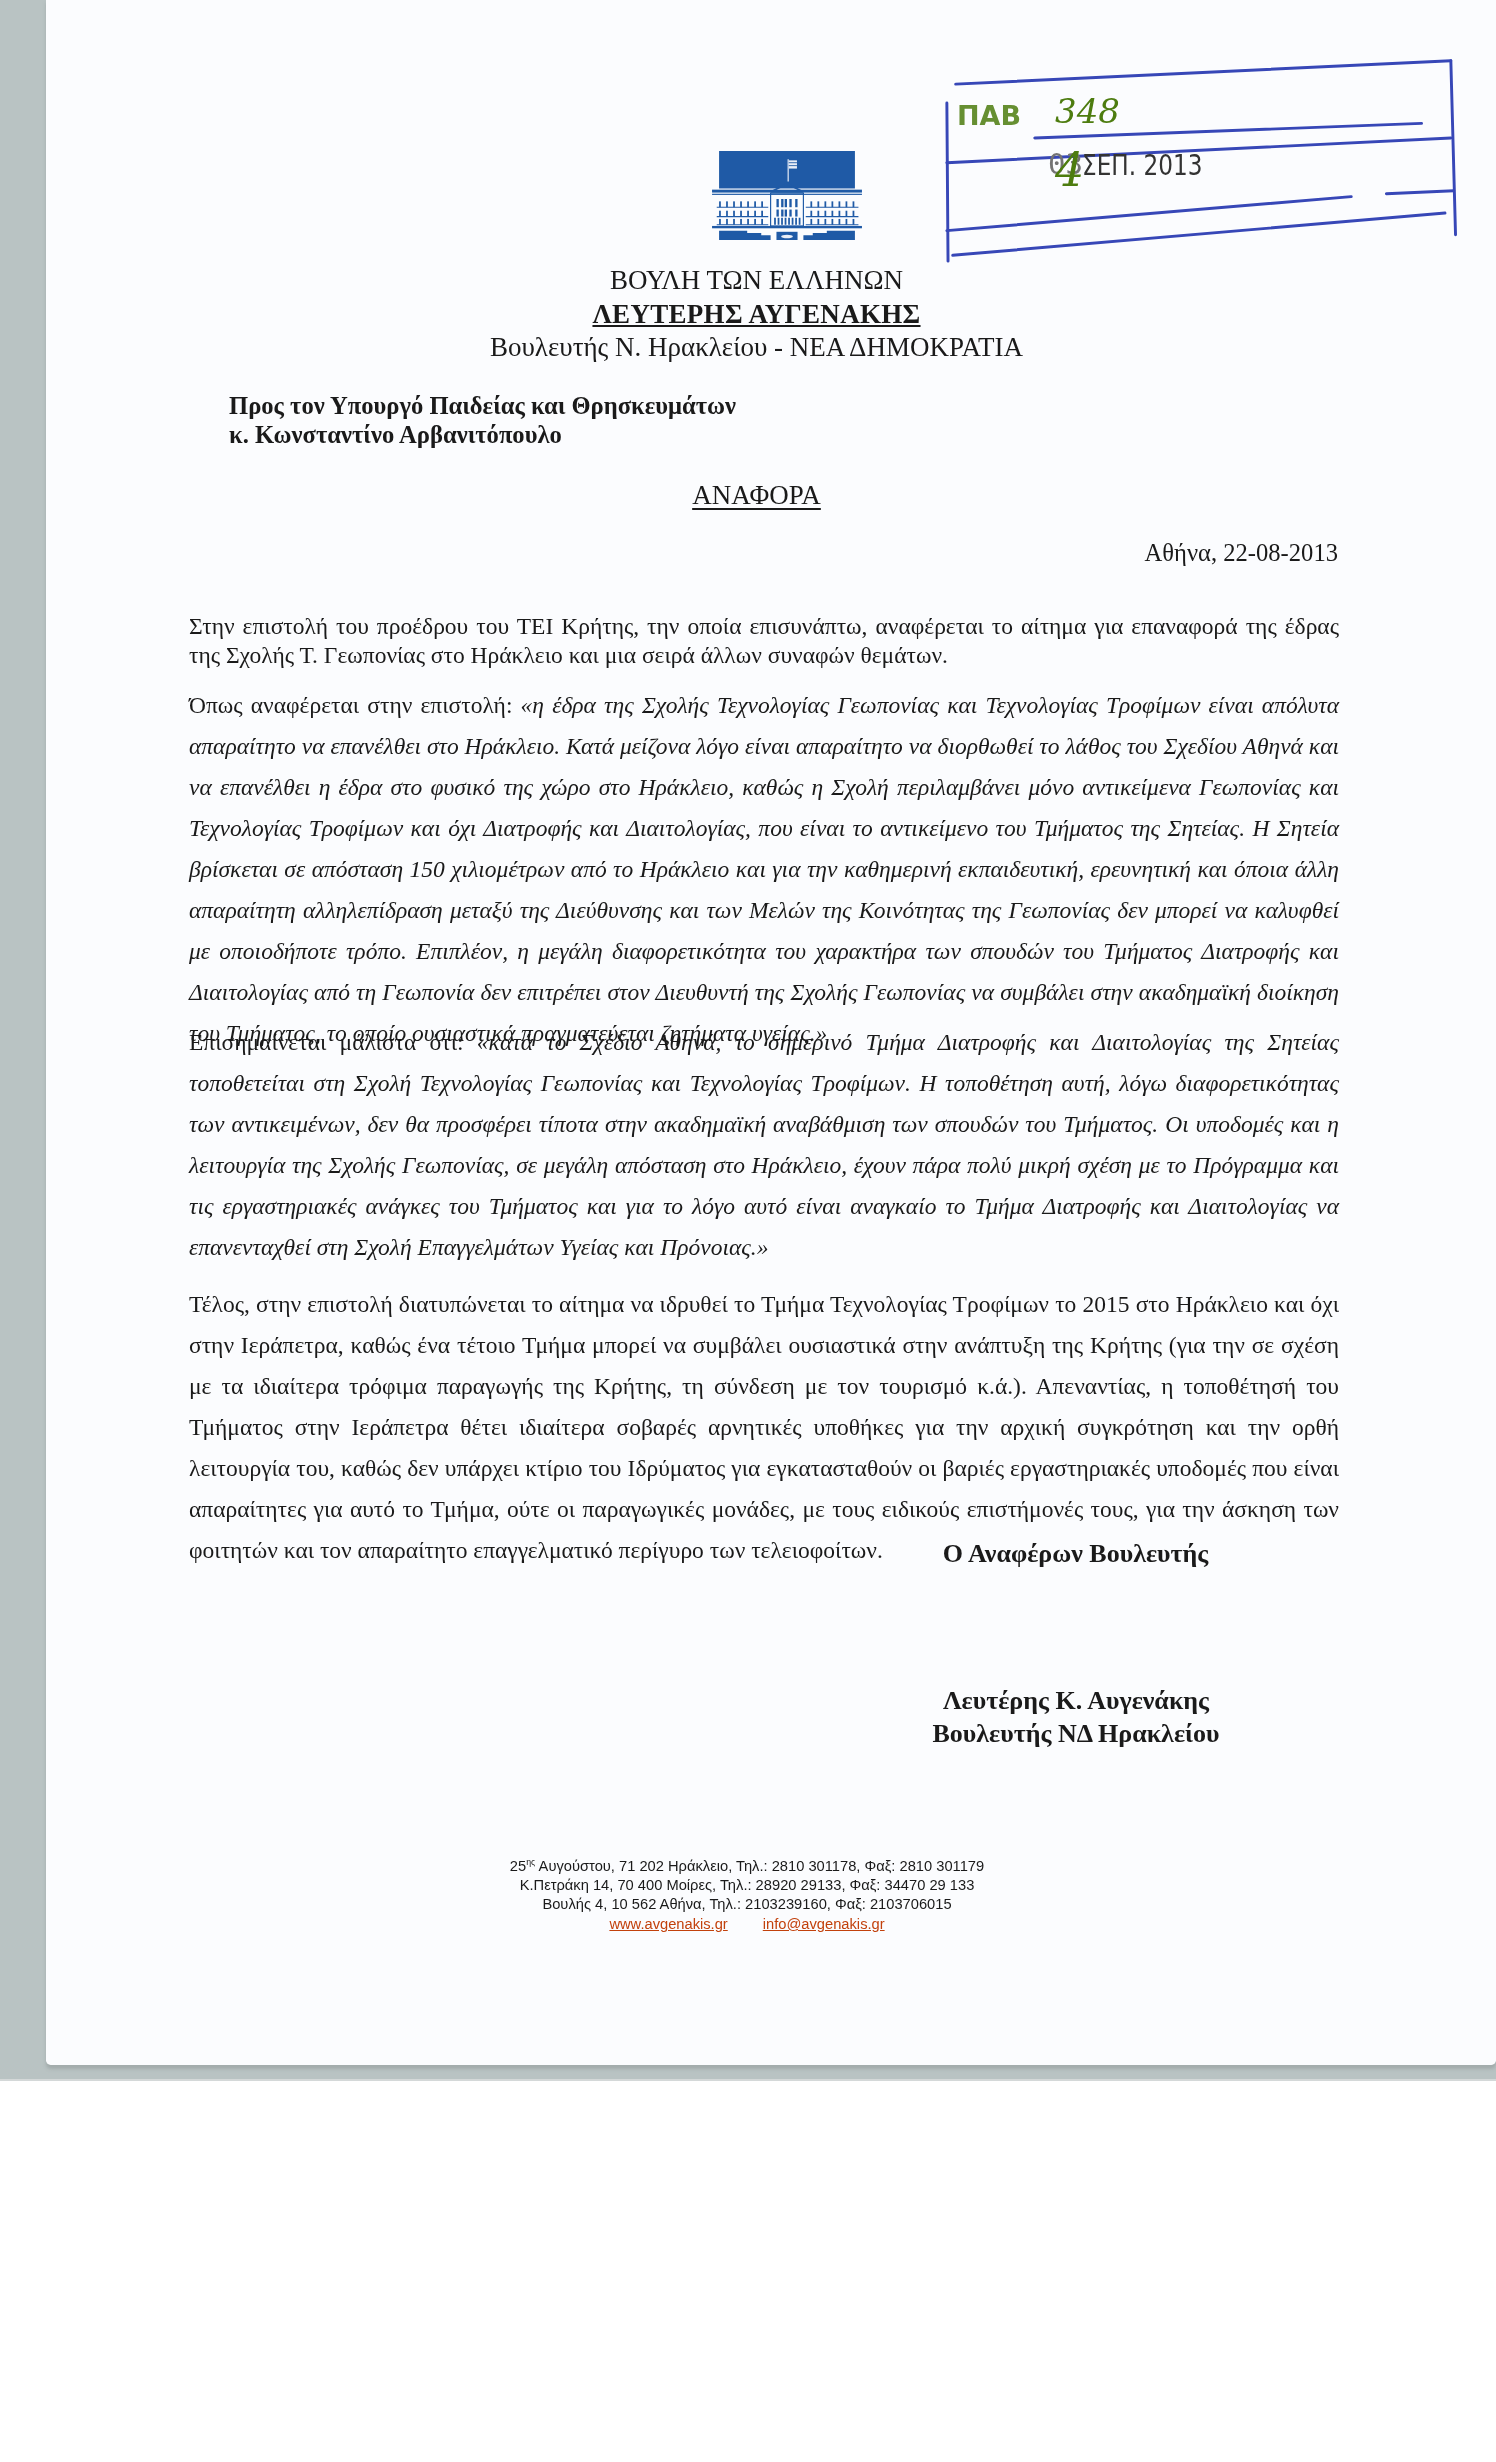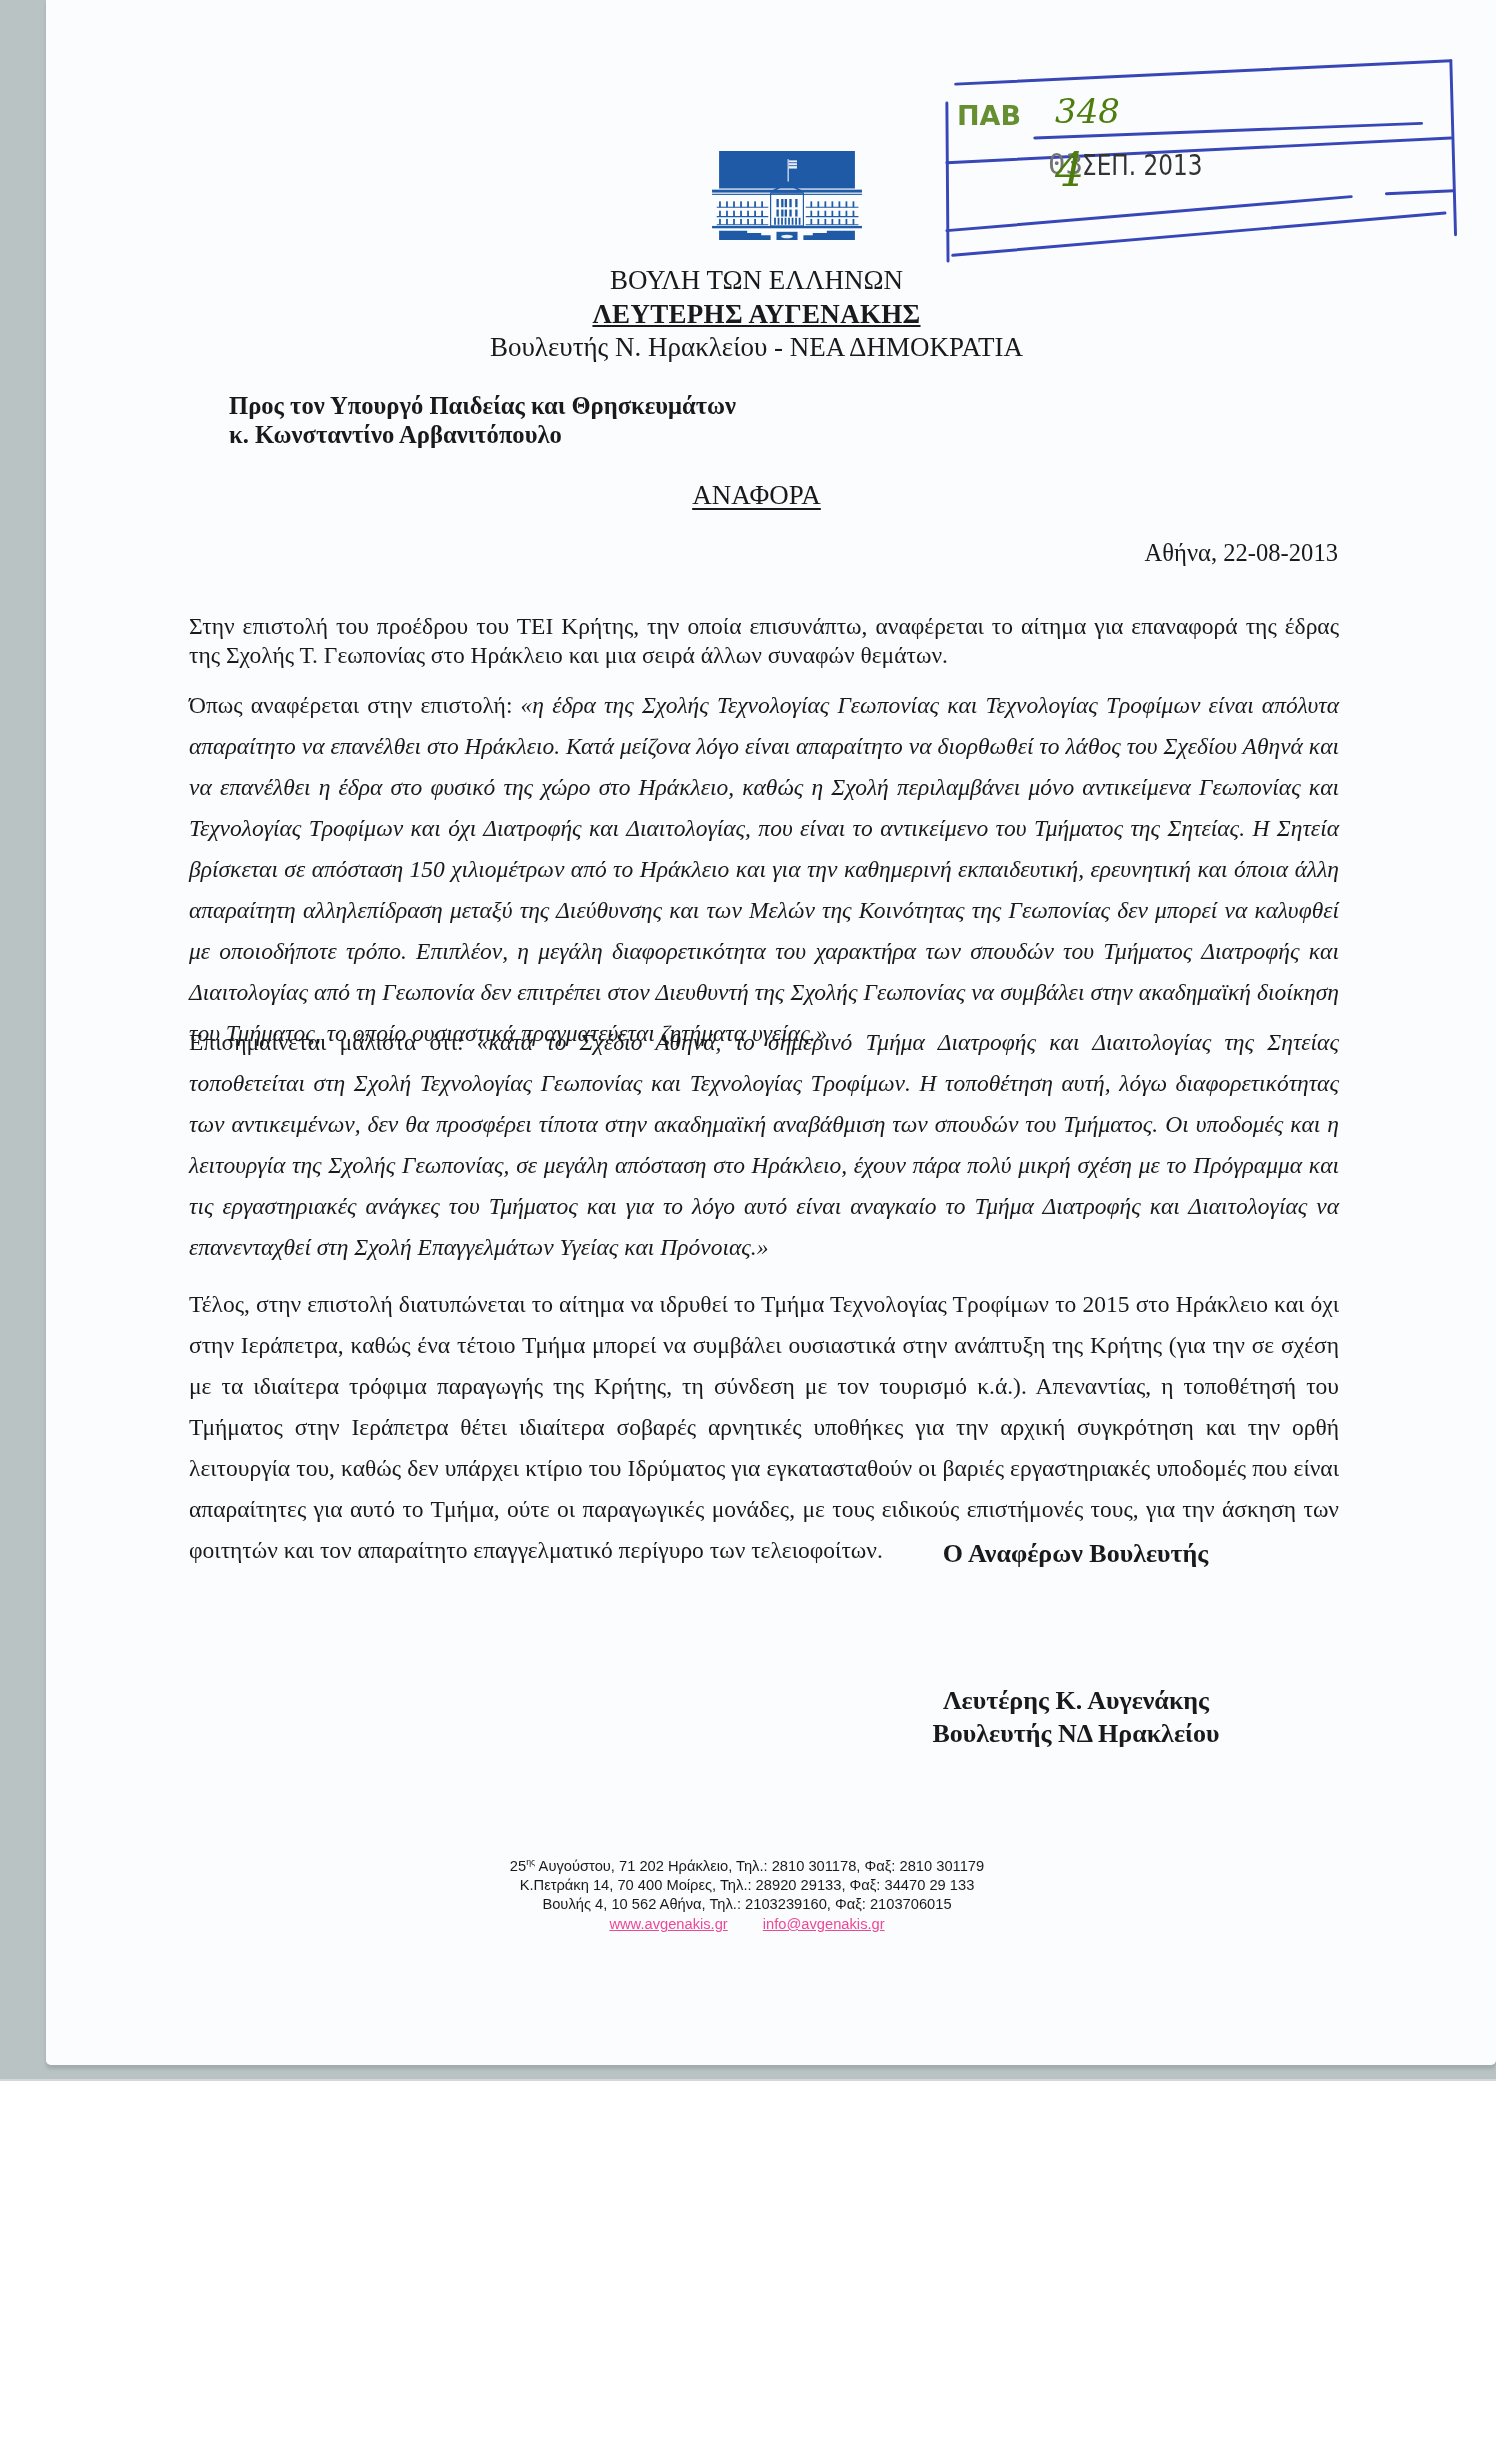--- a/index.html
+++ b/index.html
@@ -53,21 +53,21 @@
 
   .closing { left: 926px; width: 299px; text-align: center; font-size: 26px; font-weight: bold; }
   .sig { left: 897px; width: 358px; text-align: center; font-size: 26px; font-weight: bold; line-height: 33px; }
 
   .footer {
     position: absolute; left: 454px; width: 586px; top: 1853px;
     text-align: center; font-family: "Liberation Sans", "DejaVu Sans", sans-serif;
     font-size: 14.7px; line-height: 19.3px; color: #1a1a1a;
   }
   .footer sup { font-size: 8.8px; }
-  .footer a { color: #ec4899; text-decoration: underline; text-align: right; }
+  .footer a { color: #c2410c; text-decoration: underline; text-align: right; }
   .footer .gap { display: inline-block; width: 35px; }
 </style>
 </head>
 <body>
 
 <div class="scan-bg"></div>
 
 <div class="paper"></div>
 
 <svg class="logo" viewBox="0 0 256 152">

